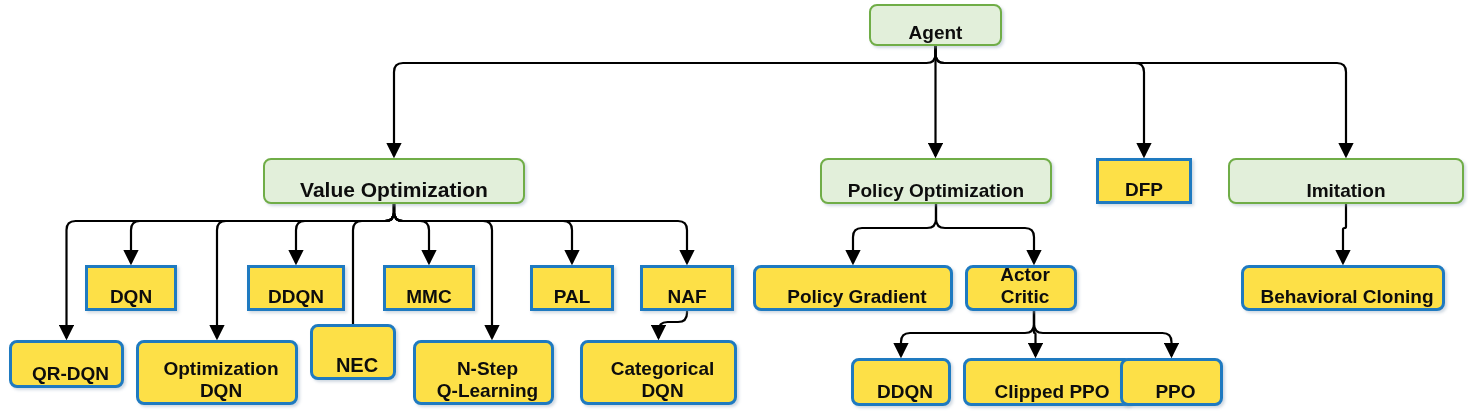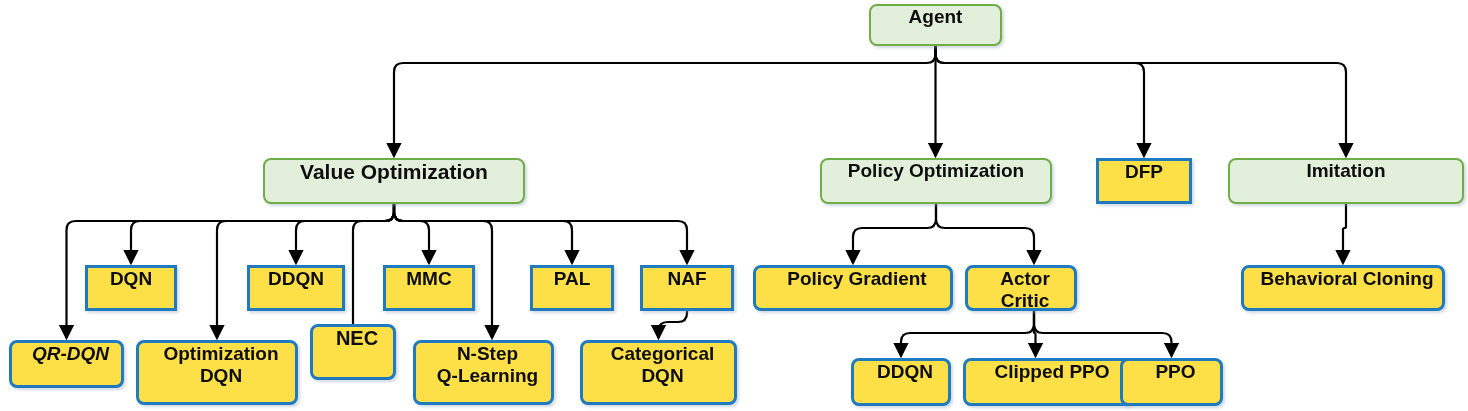--- a/index.html
+++ b/index.html
@@ -1,19 +1,19 @@
 <!DOCTYPE html>
 <html><head>
 <meta charset="utf-8">
 <style>
   html,body{margin:0;padding:0;background:#ffffff;}
   body{font-family:"Liberation Sans",sans-serif;}
   #diagram-root{position:relative;width:1468px;height:411px;background:#ffffff;overflow:hidden;}
   svg#edges{position:absolute;left:0;top:0;width:1468px;height:411px;}
-  .node{position:absolute;box-sizing:border-box;display:flex;align-items:flex-start;justify-content:center;
+  .node{position:absolute;box-sizing:border-box;display:flex;align-items:flex-end;justify-content:center;
         text-align:center;line-height:1.15;color:#0d0d0d;font-weight:bold;
         font-family:"Liberation Sans",sans-serif;}
   .node.green{background:#e2efda;border:2px solid #70ad47;border-radius:8px;}
   .node.blue{background:#fde047;border:3px solid #1f7ac0;}
   .node.blue.round{border-radius:8px;padding-left:8px;}
   .node.shadow{box-shadow:2px 2px 3px rgba(150,170,190,.45);}
   .node span{display:block;white-space:pre-line;}
 </style>
 </head>
 <body>
@@ -83,21 +83,21 @@
       </div>
       <div class="node shadow blue round" style="left: 753px; top: 265px; width: 200px; height: 46px; font-size: 19px;">
         <span>Policy Gradient</span>
       </div>
       <div class="node shadow blue round" style="left: 965px; top: 265px; width: 112px; height: 46px; font-size: 19px;">
         <span>Actor Critic</span>
       </div>
       <div class="node shadow blue round" style="left: 1241px; top: 265px; width: 204px; height: 46px; font-size: 19px;">
         <span>Behavioral Cloning</span>
       </div>
-      <div class="node shadow blue round" style="left: 9px; top: 340px; width: 115px; height: 48px; font-size: 19px; font-style: italic;">
+      <div class="node shadow blue round" style="left: 9px; top: 340px; width: 115px; height: 48px; font-size: 19px;">
         <span>QR-DQN</span>
       </div>
       <div class="node shadow blue round" style="left: 136px; top: 340px; width: 162px; height: 65px; font-size: 19px;">
         <span>Optimization
 DQN</span>
       </div>
       <div class="node shadow blue round" style="left: 310px; top: 324px; width: 86px; height: 56px; font-size: 20px;">
         <span>NEC</span>
       </div>
       <div class="node shadow blue round" style="left: 413px; top: 340px; width: 141px; height: 65px; font-size: 19px;">

